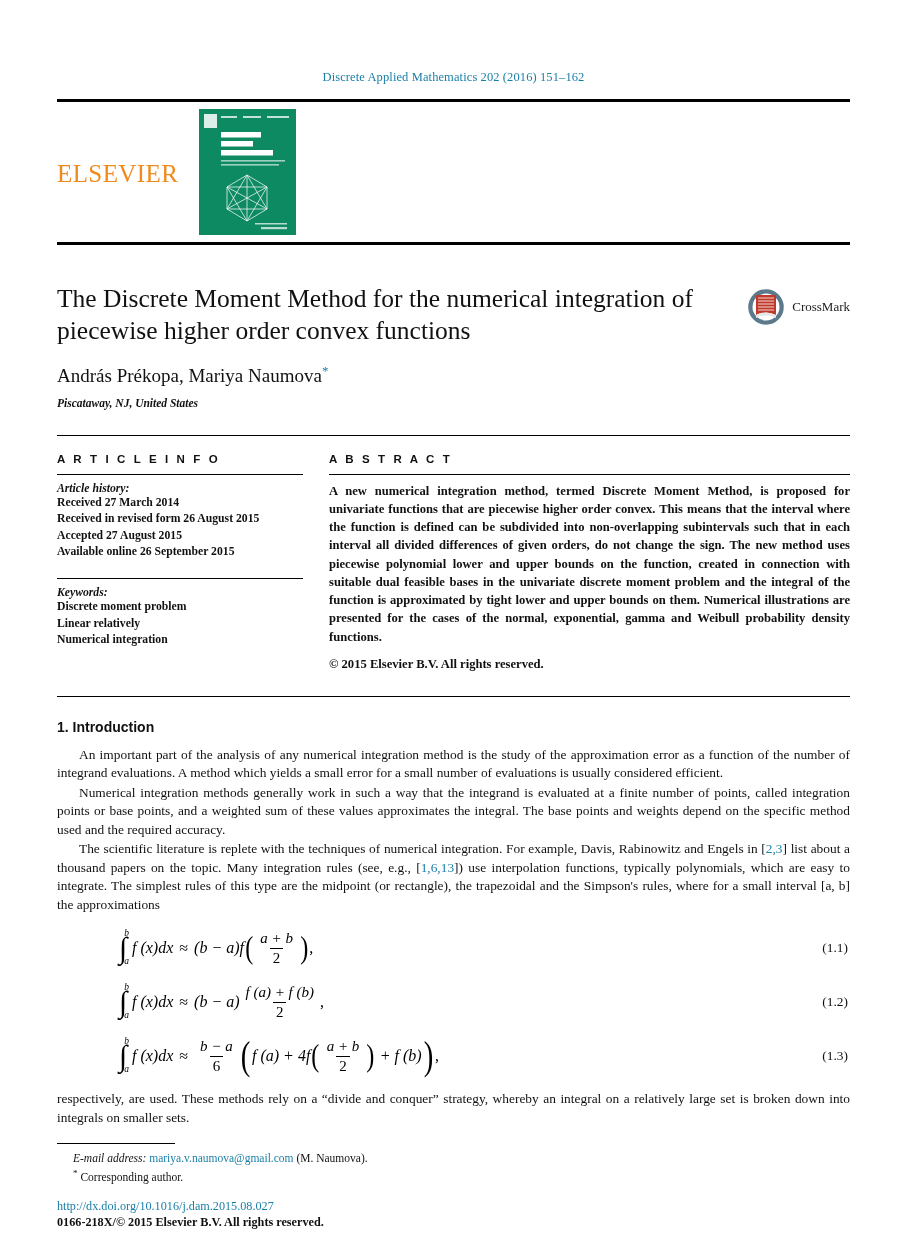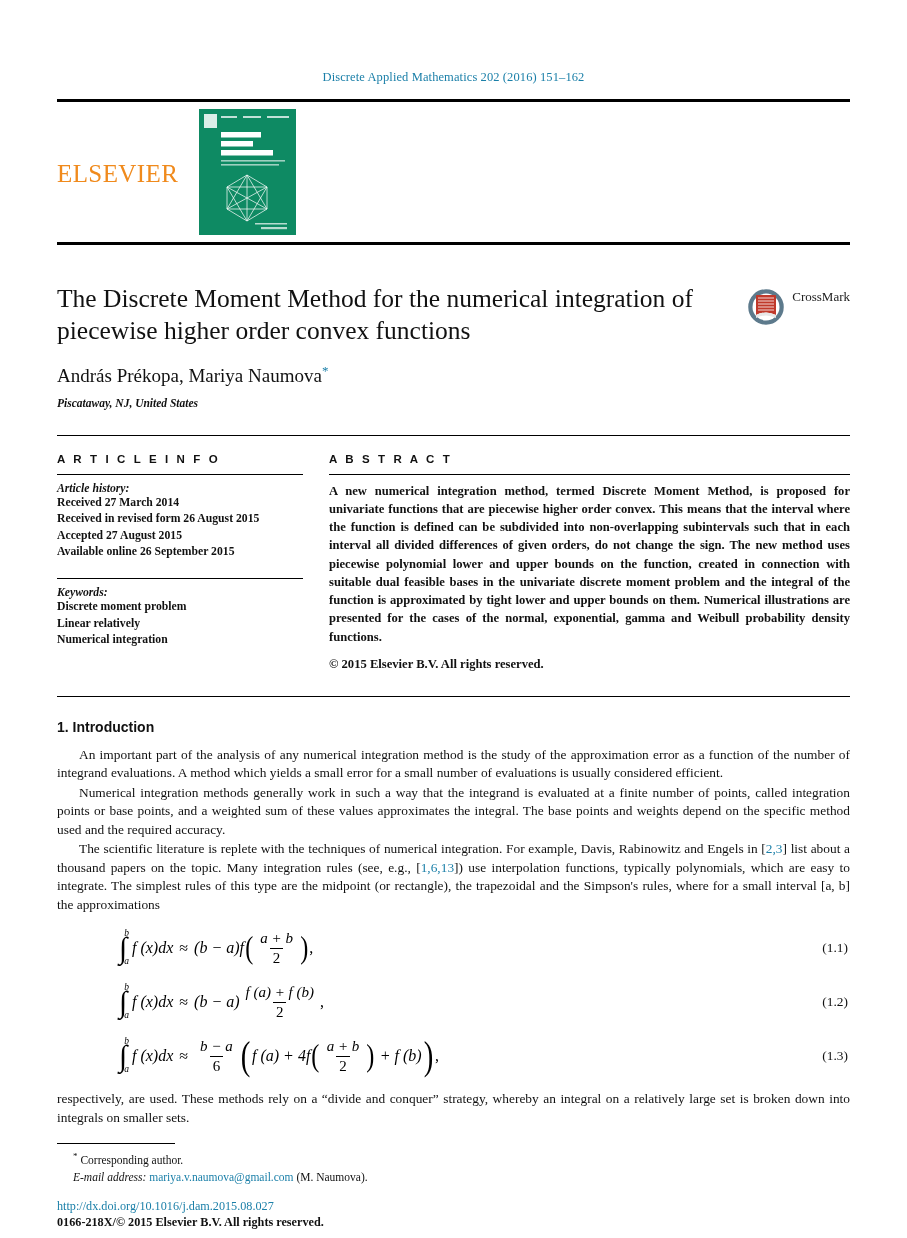--- a/index.html
+++ b/index.html
@@ -123,20 +123,21 @@
     font-weight: bold;
     font-size: 11.5px;
     margin-top: 9px;
     color: #111;
   }
   .crossmark {
     position: absolute;
     right: 0;
     top: 6px;
     display: flex;
+    align-items: center;
     gap: 8px;
   }
   .crossmark-text {
     font-family: "Liberation Serif", serif;
     font-size: 13px;
     color: #222;
   }
 
   
   .info-rule {
@@ -518,21 +519,21 @@
         <span>,</span>
       </div>
       <div class="eq-num">(1.3)</div>
     </div>
 
     <p class="para noindent">respectively, are used. These methods rely on a “divide and conquer” strategy, whereby an integral on a relatively large set is broken down into integrals on smaller sets.</p>
   </div>
 
   <div class="foot-wrap">
     <div class="foot-rule"></div>
+    <div class="foot-line foot-indent"><span class="email-label">E-mail address:</span> <span class="email-link">mariya.v.naumova@gmail.com</span> <span>(M. Naumova).</span></div>
     <div class="foot-line foot-indent"><span class="star">*</span> <span>Corresponding author.</span></div>
-    <div class="foot-line foot-indent"><span class="email-label">E-mail address:</span> <span class="email-link">mariya.v.naumova@gmail.com</span> <span>(M. Naumova).</span></div>
     <div class="doi-block">
       <span class="doi-link">http://dx.doi.org/10.1016/j.dam.2015.08.027</span>
       <div class="issn-line">0166-218X/© 2015 Elsevier B.V. All rights reserved.</div>
     </div>
   </div>
 
 </div>
 
 </body></html>

